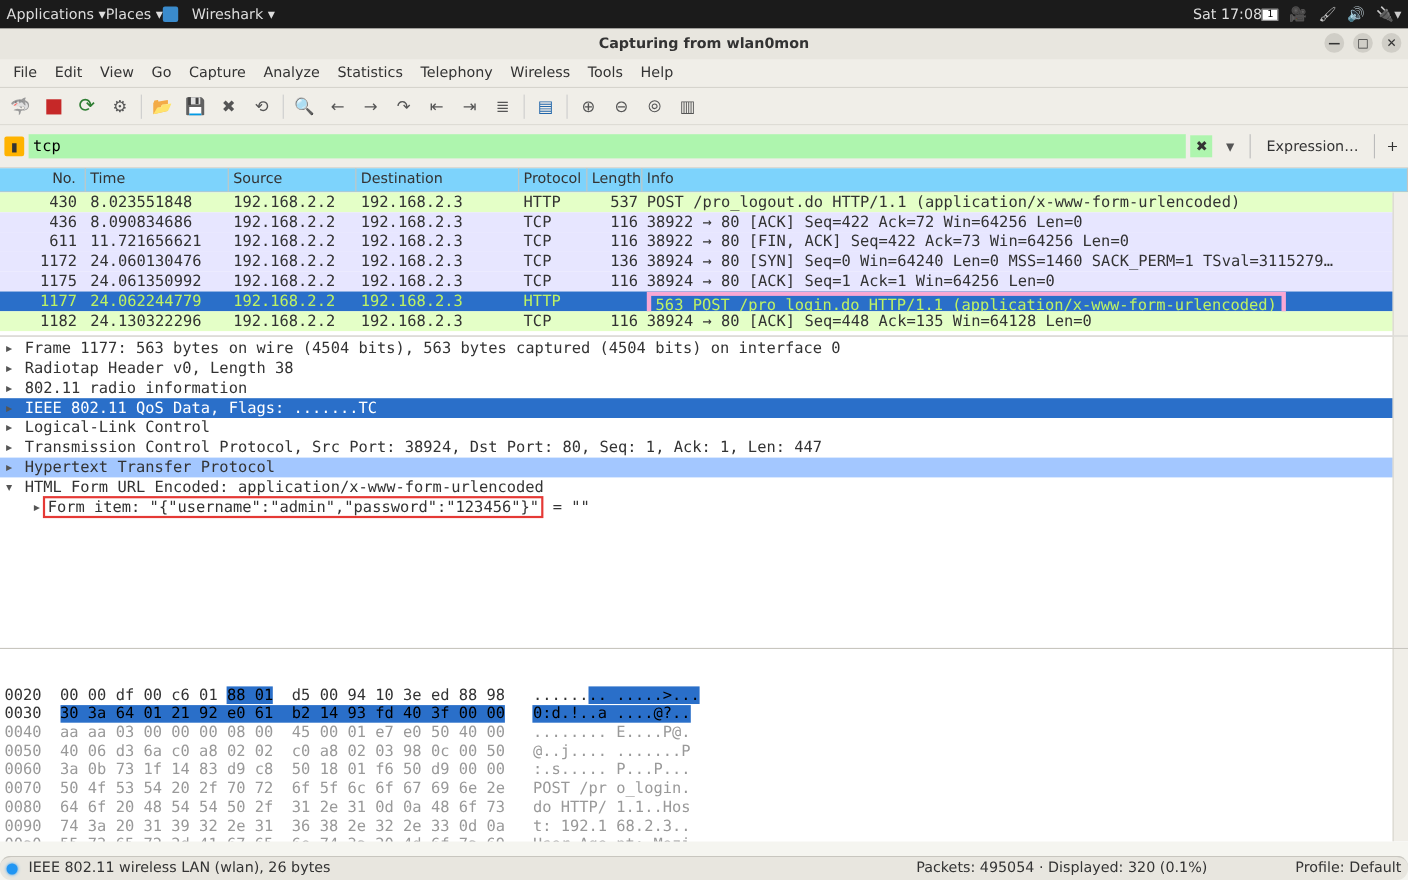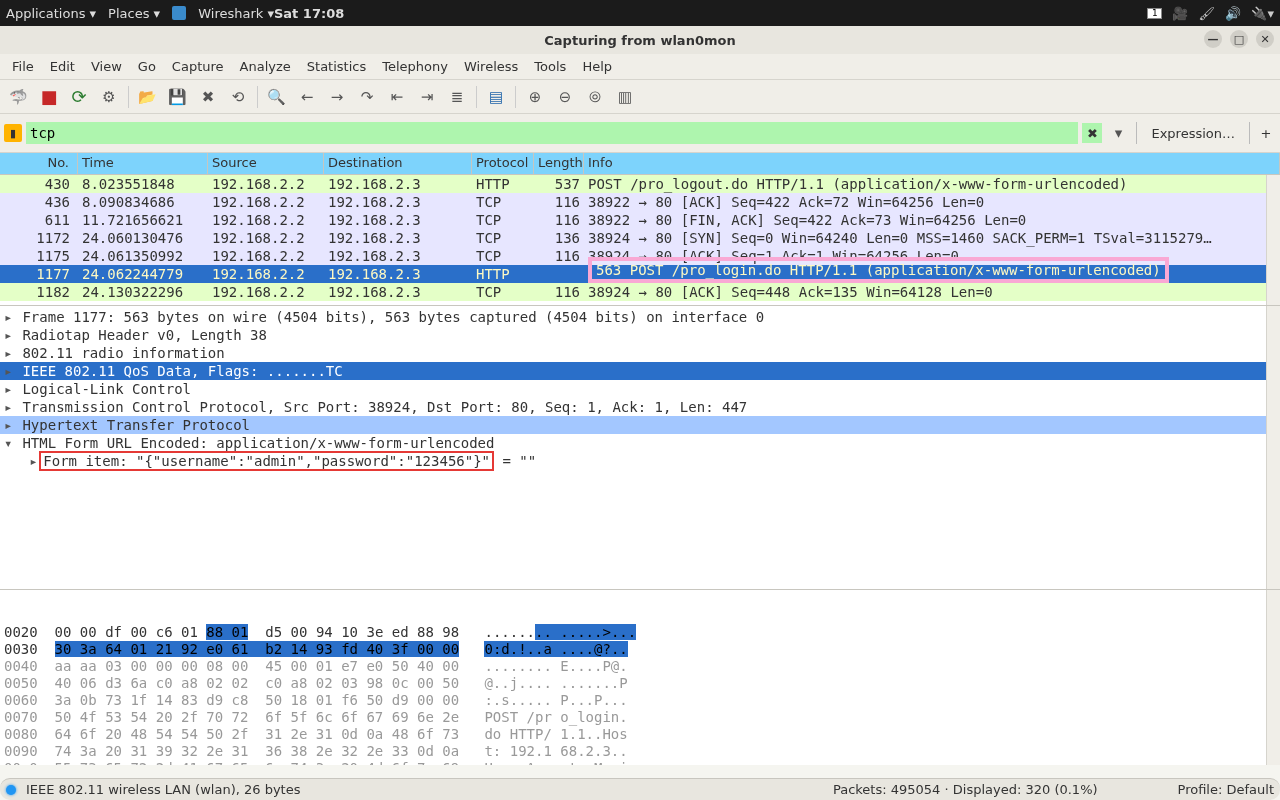--- a/index.html
+++ b/index.html
@@ -1,22 +1,22 @@
 <!DOCTYPE html>
 <html><head>
 <meta charset="utf-8">
 <style>
   * { box-sizing: border-box; margin: 0; padding: 0; }
   body { width: 1280px; height: 800px; font-family: "DejaVu Sans", sans-serif; font-size: 13px; background: #f5f5f0; overflow: hidden; color: #333; }
 
   
   .gnome-bar { background: #1b1b1b; color: #ddd; height: 26px; display: flex; align-items: center; padding: 0 6px; font-size: 13px; }
-  .gnome-left { display: flex; gap: 12px; align-items: center; }
+  .gnome-left { display: flex; align-items: center; }
   .gnome-left span { display: flex; align-items: center; gap: 4px; }
-  .gnome-center { flex: 1; text-align: left; font-weight: bold; }
+  .gnome-center { flex: 1; text-align: right; }
   .gnome-right { display: flex; gap: 10px; align-items: center; }
   .ws-icon { width: 15px; height: 11px; background: #fff; color: #000; display: inline-flex; align-items: center; justify-content: center; font-size: 9px; border: 1px solid #888;}
   .tray-icon { color: #ccc; }
   .shark-icon { width: 14px; height: 14px; background: #3a8bcc; border-radius: 2px; display:inline-block; }
 
   
   .titlebar { background: #e8e6df; height: 28px; display: flex; align-items: center; justify-content: center; position: relative; font-weight: bold; }
   .win-controls { position: absolute; right: 6px; top: 4px; display: flex; gap: 8px; }
   .win-btn { width: 18px; height: 18px; border-radius: 50%; background: #d0cec7; display: flex; align-items: center; justify-content: center; font-size: 11px; cursor: pointer; }
 
@@ -40,21 +40,21 @@
   .expr-btn { padding: 2px 8px; font-size: 13px;}
   .plus-btn { width: 20px; text-align: center; }
 
   
   .packet-list-header { background: #7dd3fc; height: 22px; display: flex; border-bottom: 1px solid #c8c6bf; font-size: 13px;}
   .packet-list-header div { padding: 2px 4px; border-right: 1px solid #c8c6bf; }
   .packet-list { background: #fff; font-family: "DejaVu Sans Mono", monospace; font-size: 14px; }
   .prow { display: flex; height: 18px; line-height:18px; white-space: nowrap; }
   .prow.http { background: #e4ffc7; }
   .prow.tcp { background: #e7e6ff; }
-  .prow.selected { background: #2a6fc9; color: #fef9c3; align-items: flex-end; }
+  .prow.selected { background: #2a6fc9; color: #bef264; }
   .prow > div { padding: 0 4px; overflow: hidden; }
   .col-no   { width: 78px; text-align: right; padding-right:8px!important;}
   .col-time { width: 130px; }
   .col-src  { width: 116px; }
   .col-dst  { width: 148px; }
   .col-proto{ width: 62px; }
   .col-len  { width: 50px; text-align:right;}
   .col-info { flex: 1; }
   .red-box-info { border: 4px solid #f9a8d4; padding: 0 4px; display:inline-block;}
 

